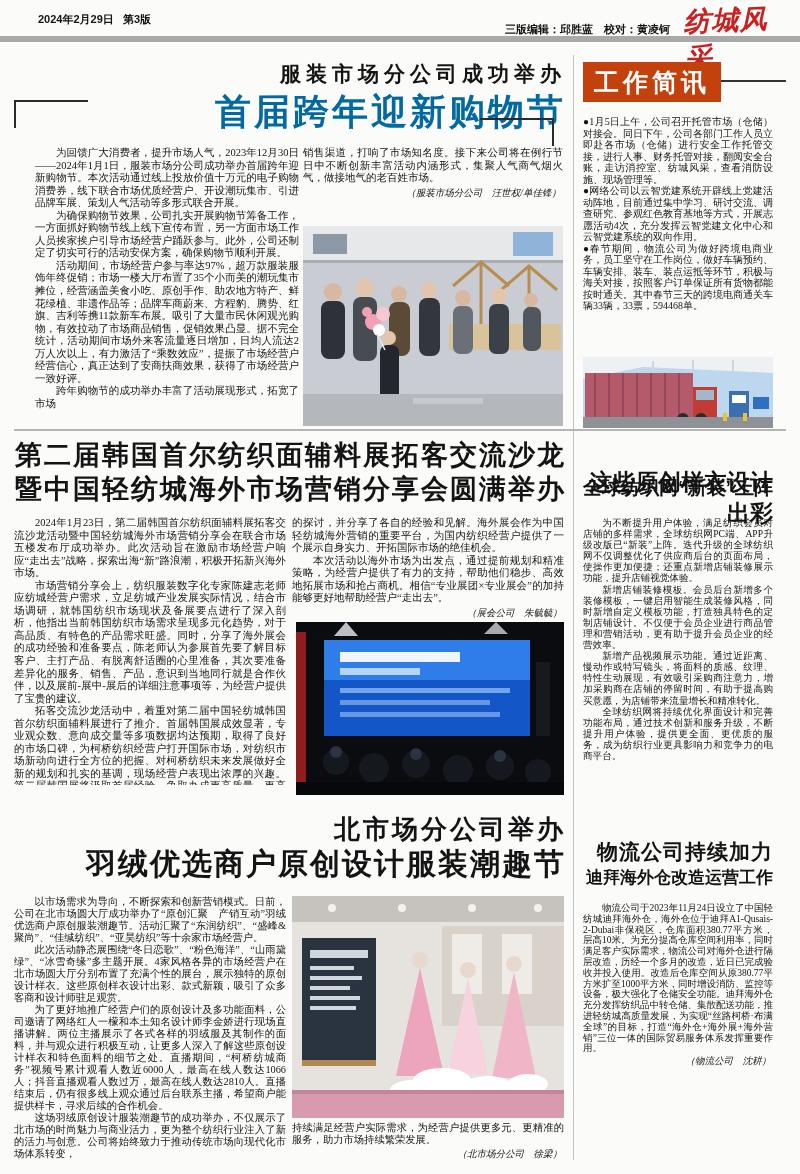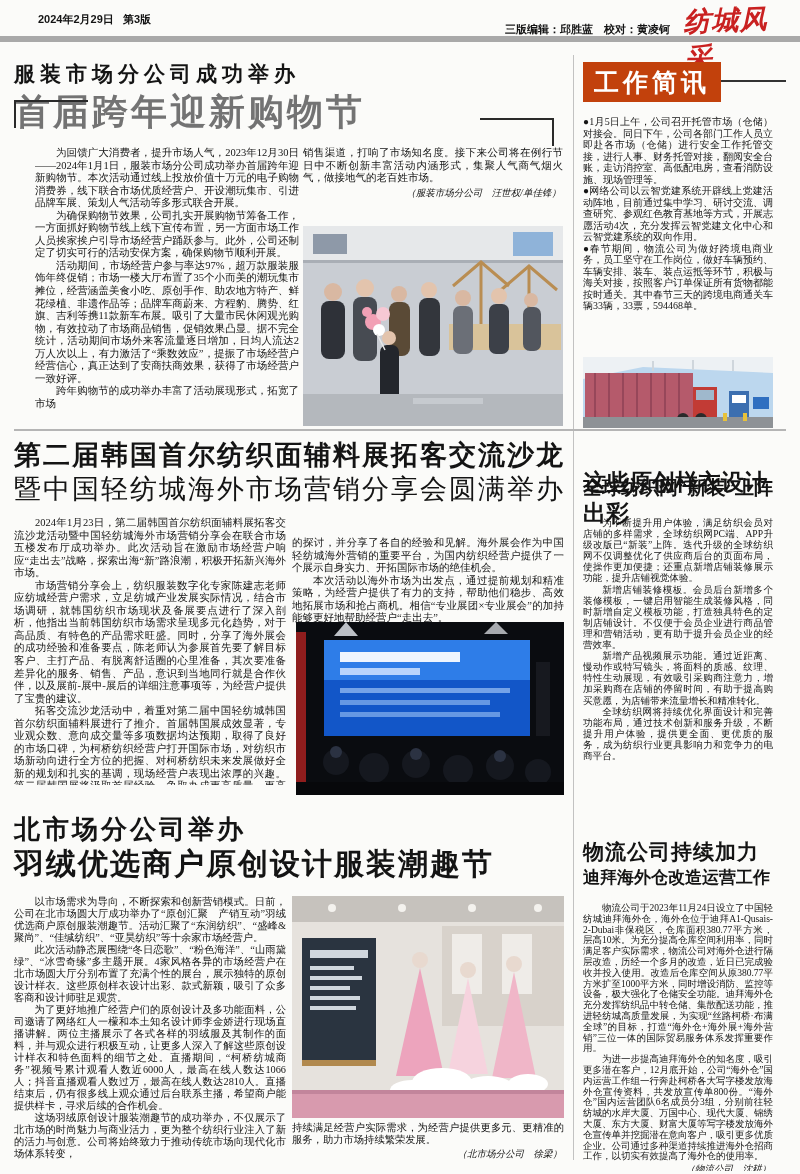--- a/index.html
+++ b/index.html
@@ -8,21 +8,21 @@
   .abs{position:absolute;}
   
   .hdr-date{left:38px;top:12px;font-size:11px;font-weight:bold;font-family:"Liberation Sans",sans-serif;}
   .hdr-editor{left:505px;top:22px;font-size:11px;font-weight:bold;font-family:"Liberation Sans",sans-serif;}
   .masthead{left:684px;top:2px;width:110px;font-size:27px;font-weight:bold;font-style:italic;
             color:#c92121;transform:rotate(-2deg);font-family:"Liberation Serif",serif;letter-spacing:1px;}
   .hdr-bar{left:0;top:36px;width:800px;height:6px;background:#a9a9a9;}
   .v-rule{left:573px;top:55px;width:1px;height:1105px;background:#c2c2c2;}
   .h-rule{left:14px;top:429px;width:772px;height:2px;background:#b5b5b5;}
   
-  .center{text-align:left;}
+  .center{text-align:right;}
   .kicker{left:14px;top:60px;width:552px;font-size:21px;font-weight:bold;letter-spacing:5px;
           font-family:"Liberation Sans",sans-serif;}
   .main-title{left:14px;top:88px;width:552px;font-size:36px;font-weight:bold;letter-spacing:3px;
           font-family:"Liberation Sans",sans-serif;}
   .bracket-l{left:14px;top:100px;width:72px;height:26px;border-top:2px solid #2a2a2a;border-left:2px solid #2a2a2a;}
   .bracket-r{left:480px;top:118px;width:72px;height:26px;border-top:2px solid #2a2a2a;border-right:2px solid #2a2a2a;}
   
   .col{overflow:hidden;}
   .para{margin:0;text-indent:2em;text-align:justify;}
   .para.noindent{text-indent:0;}
@@ -31,23 +31,23 @@
   .t-col2{left:303px;top:147px;width:260px;height:80px;font-size:10.5px;line-height:12.55px;}
   .photo{display:block;}
   
   .briefs-box{left:583px;top:62px;width:138px;height:40px;background:#c2410c;color:#fff;
       font-family:"Liberation Sans",sans-serif;font-weight:bold;font-size:25px;letter-spacing:4px;
       text-align:center;line-height:40px;}
   .briefs-line{left:721px;top:80px;width:65px;height:2px;background:#333;}
   .briefs-body{left:583px;top:116px;width:190px;height:240px;font-size:10px;line-height:11.5px;}
   
   .k-title1{left:14px;top:437px;width:552px;font-size:27px;font-weight:bold;letter-spacing:2px;font-family:"Liberation Sans",sans-serif;}
-  .k-title2{left:14px;top:471px;width:552px;font-size:27px;font-weight:normal;letter-spacing:2px;font-family:"Liberation Sans",sans-serif;}
+  .k-title2{left:14px;top:471px;width:552px;font-size:27px;font-weight:bold;letter-spacing:2px;font-family:"Liberation Sans",sans-serif;}
   .k-col1{left:14px;top:517px;width:272px;height:268px;font-size:10.5px;line-height:12.55px;}
-  .k-col2{left:292px;top:517px;width:272px;height:104px;font-size:10.5px;line-height:12.55px;margin-top:20px;}
+  .k-col2{left:292px;top:517px;width:272px;height:104px;font-size:10.5px;line-height:12.55px;}
   
   .w-title1{left:583px;top:443px;width:190px;font-size:19px;font-weight:bold;font-family:"Liberation Sans",sans-serif;margin-top:32px;}
   .w-title2{left:583px;top:467px;width:190px;font-size:23px;font-weight:bold;font-family:"Liberation Sans",sans-serif;}
   .w-body{left:583px;top:517px;width:190px;height:288px;font-size:9.6px;line-height:11.1px;}
   
   .n-title1{left:14px;top:812px;width:552px;font-size:26px;font-weight:bold;letter-spacing:3px;font-family:"Liberation Sans",sans-serif;}
   .n-title2{left:14px;top:844px;width:552px;font-size:30px;font-weight:bold;letter-spacing:2px;font-family:"Liberation Sans",sans-serif;}
   .n-col1{left:14px;top:896px;width:272px;height:272px;font-size:10.3px;line-height:12px;}
   .n-cont{left:292px;top:1122px;width:272px;height:46px;font-size:10.3px;line-height:12px;}
   
@@ -62,21 +62,21 @@
   <span>2024年2月29日</span>&nbsp;&nbsp;
   <span>第3版</span>
 </div>
 <div class="abs hdr-editor">三版编辑：邱胜蓝　校对：黄凌钶</div>
 <div class="abs masthead">纺城风采</div>
 <div class="abs hdr-bar"></div>
 <div class="abs v-rule"></div>
 <div class="abs h-rule"></div>
 
 <div class="abs kicker center">服装市场分公司成功举办</div>
-<div class="abs main-title center" style="color:#737373;">首届跨年迎新购物节</div>
+<div class="abs main-title center" style="color:#0369a1;">首届跨年迎新购物节</div>
 <div class="abs bracket-l"></div>
 <div class="abs bracket-r"></div>
 
 <div class="abs col t-col">
   <p class="para">为回馈广大消费者，提升市场人气，2023年12月30日——2024年1月1日，服装市场分公司成功举办首届跨年迎新购物节。本次活动通过线上投放价值十万元的电子购物消费券，线下联合市场优质经营户、开设潮玩集市、引进品牌车展、策划人气活动等多形式联合开展。</p>
   <p class="para">为确保购物节效果，公司扎实开展购物节筹备工作，一方面抓好购物节线上线下宣传布置，另一方面市场工作人员挨家挨户引导市场经营户踊跃参与。此外，公司还制定了切实可行的活动安保方案，确保购物节顺利开展。</p>
   <p class="para">活动期间，市场经营户参与率达97%，超万款服装服饰年终促销；市场一楼大厅布置了35个小而美的潮玩集市摊位，经营涵盖美食小吃、原创手作、助农地方特产、鲜花绿植、非遗作品等；品牌车商蔚来、方程豹、腾势、红旗、吉利等携11款新车布展。吸引了大量市民休闲观光购物，有效拉动了市场商品销售，促销效果凸显。据不完全统计，活动期间市场外来客流量逐日增加，日均人流达2万人次以上，有力激活了“乘数效应”，提振了市场经营户经营信心，真正达到了安商扶商效果，获得了市场经营户一致好评。</p>
   <p class="para">跨年购物节的成功举办丰富了活动展现形式，拓宽了市场</p>
 </div>
 <div class="abs col t-col2">
@@ -122,21 +122,21 @@
       <circle cx="64" cy="86" r="5" fill="#f2a0b5"></circle>
     <line x1="74" y1="108" x2="82" y2="124" stroke="#e8e8e8" stroke-width="1.5"></line>
   </g>
   <rect y="168" width="260" height="32" fill="#b4b8bd"></rect>
   <rect x="110" y="172" width="70" height="6" fill="#c6cacf"></rect>
 </svg>
 
 <div class="abs briefs-box">工作简讯</div>
 <div class="abs briefs-line"></div>
 <div class="abs col briefs-body">
-  <p class="para noindent">●1月5日上午，公司召开托管市场（仓储）对接会。同日下午，公司各部门工作人员立即赴各市场（仓储）进行安全工作托管交接，进行人事、财务托管对接，翻阅安全台账，走访消控室、高低配电房，查看消防设施、现场管理等。</p>
+  <p class="para noindent">●1月5日上午，公司召开托管市场（仓储）对接会。同日下午，公司各部门工作人员立即赴各市场（仓储）进行安全工作托管交接，进行人事、财务托管对接，翻阅安全台账，走访消控室、纺城风采，查看消防设施、现场管理等。</p>
   <p class="para noindent">●网络公司以云智党建系统开辟线上党建活动阵地，目前通过集中学习、研讨交流、调查研究、参观红色教育基地等方式，开展志愿活动4次，充分发挥云智党建文化中心和云智党建系统的双向作用。</p>
   <p class="para noindent">●春节期间，物流公司为做好跨境电商业务，员工坚守在工作岗位，做好车辆预约、车辆安排、装车、装点运抵等环节，积极与海关对接，按照客户订单保证所有货物都能按时通关。其中春节三天的跨境电商通关车辆33辆，33票，594468单。</p>
 </div>
 
 <svg class="abs photo" style="left:583px;top:357px;" width="190" height="71" viewBox="0 0 190 71">
   <rect width="190" height="71" fill="#bcd7ee"></rect>
   <polygon points="0,0 190,0 190,16 60,10 0,22" fill="#edf1f4"></polygon>
   <g stroke="#cfd6dc" stroke-width="2">
       <line x1="70" y1="4" x2="70" y2="14"></line>
       <line x1="110" y1="3" x2="110" y2="13"></line>
@@ -268,15 +268,14 @@
 
 <div class="abs col n-cont">
   <p class="para noindent">持续满足经营户实际需求，为经营户提供更多元、更精准的服务，助力市场持续繁荣发展。</p>
   <p class="byline">（北市场分公司　徐梁）</p>
 </div>
 
 <div class="abs l-title1 center">物流公司持续加力</div>
 <div class="abs l-title2 center">迪拜海外仓改造运营工作</div>
 <div class="abs col l-body">
   <p class="para">物流公司于2023年11月24日设立了中国轻纺城迪拜海外仓，海外仓位于迪拜A1-Qusais-2-Dubai非保税区，仓库面积380.77平方米，层高10米。为充分提高仓库空间利用率，同时满足客户实际需求，物流公司对海外仓进行隔层改造，历经一个多月的改造，近日已完成验收并投入使用。改造后仓库空间从原380.77平方米扩至1000平方米，同时增设消防、监控等设备，极大强化了仓储安全功能。迪拜海外仓充分发挥纺织品中转仓储、集散配送功能，推进轻纺城高质量发展，为实现“丝路柯桥·布满全球”的目标，打造“海外仓+海外展+海外营销”三位一体的国际贸易服务体系发挥重要作用。</p>
-  <p class="para">为进一步提高迪拜海外仓的知名度，吸引更多潜在客户，12月底开始，公司“海外仓”国内运营工作组一行奔赴柯桥各大写字楼发放海外仓宣传资料，共发放宣传单800份。“海外仓”国内运营团队6名成员分3组，分别前往轻纺城的水岸大厦、万国中心、现代大厦、锦绣大厦、东方大厦、财富大厦等写字楼发放海外仓宣传单并挖掘潜在意向客户，吸引更多优质企业。公司通过多种渠道持续推进海外仓招商工作，以切实有效提高了海外仓的使用率。</p>
   <p class="byline">（物流公司　沈耕）</p>
 </div>
 
 </body></html>

